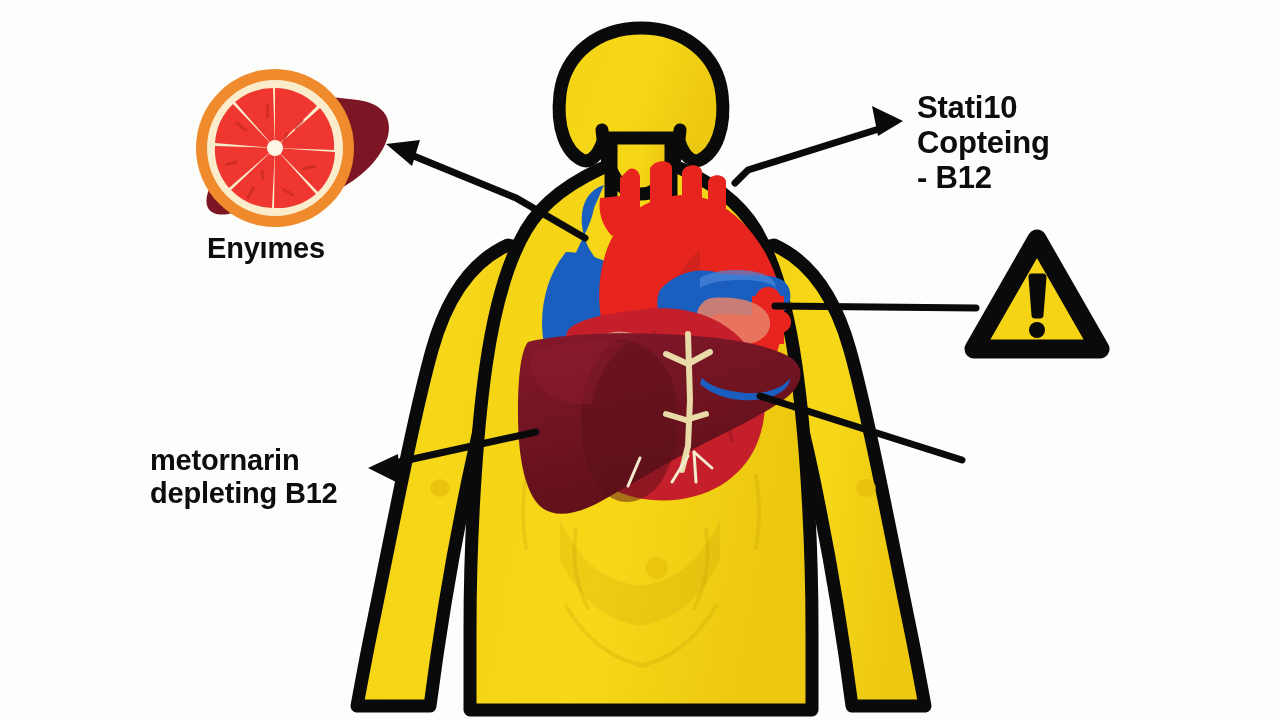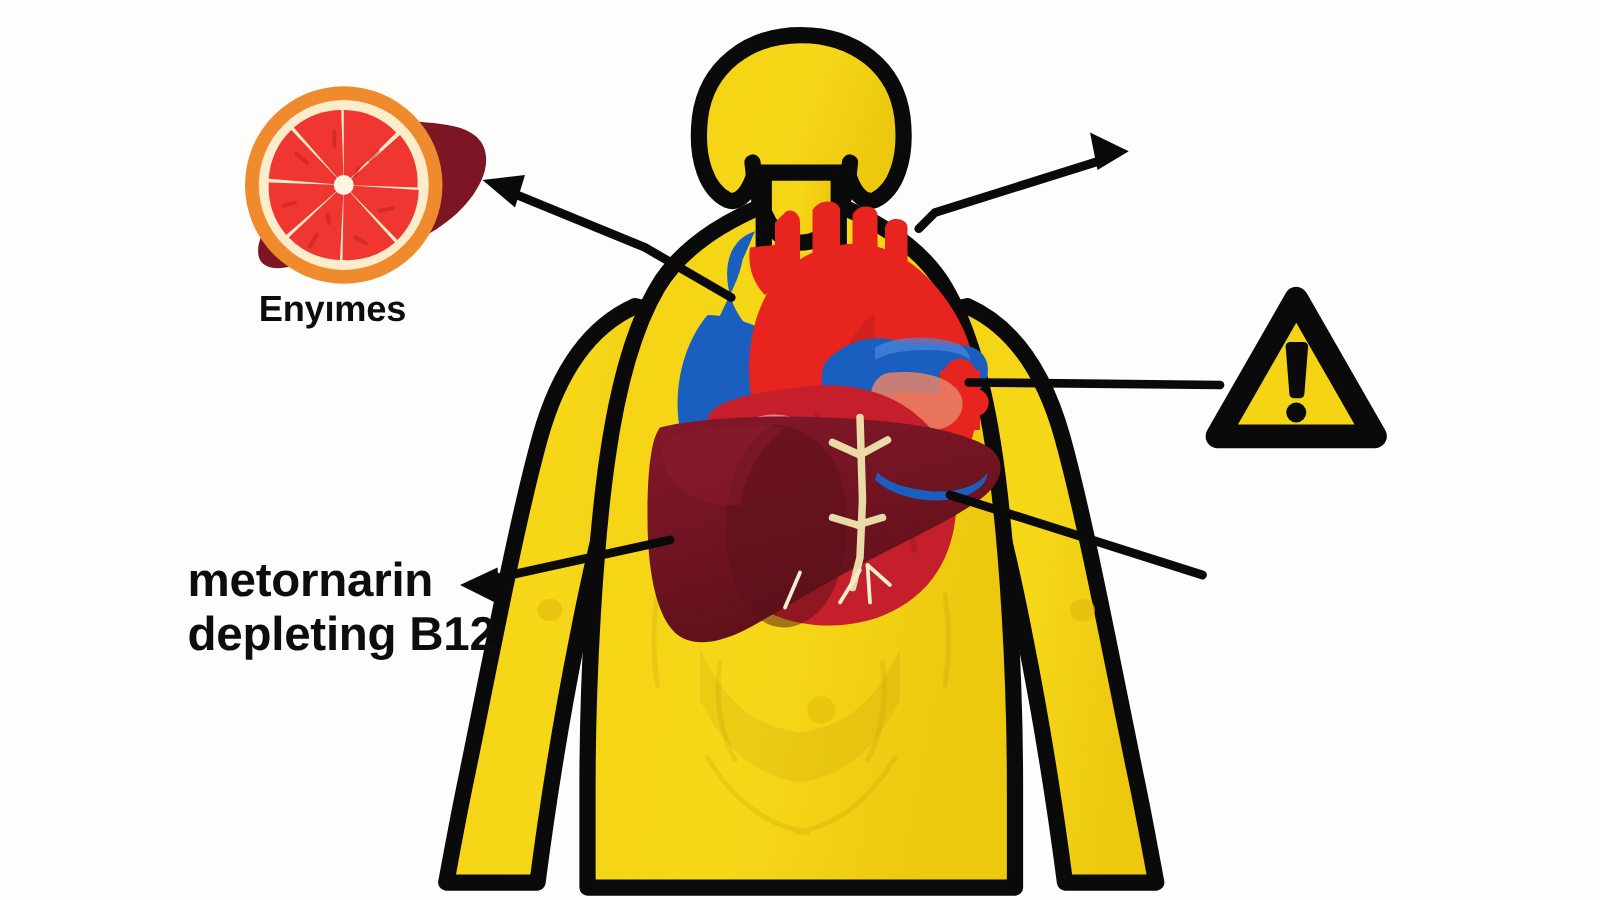--- a/index.html
+++ b/index.html
@@ -36,21 +36,21 @@
     font-size: 31px;
   }
   #label-enzymes {
     left: 207px;
     top: 232px;
     font-size: 29px;
   }
   #label-metformin {
     left: 150px;
     top: 444px;
-    font-size: 38px;
+    font-size: 29px;
     text-align: left;
   }
 </style>
 </head>
 <body>
 
 <div id="stage">
 
   <svg id="art" viewBox="0 0 1280 720" xmlns="http://www.w3.org/2000/svg">
 
@@ -269,19 +269,22 @@
       <circle cx="275" cy="148" r="8" fill="#fdf6e4"></circle>
     </g>
 
     <g>
       <path d="M1037,239 L1100,349 L974,349 Z" fill="#f5d416" stroke="#0a0a0a" stroke-width="19" stroke-linejoin="round"></path>
       <path d="M1032,277 L1043,277 L1040,315 L1035,315 Z" fill="#0a0a0a" stroke="#0a0a0a" stroke-width="7" stroke-linejoin="round"></path>
       <circle cx="1037" cy="330" r="8" fill="#0a0a0a"></circle>
     </g>
   </svg>
 
+  <div class="label" id="label-statin">Stati10
+Copteing
+- B12</div>
 
   <div class="label" id="label-enzymes">Enyımes</div>
 
   <div class="label" id="label-metformin">metornarin
 depleting B12</div>
 
 </div>
 
 </body></html>

